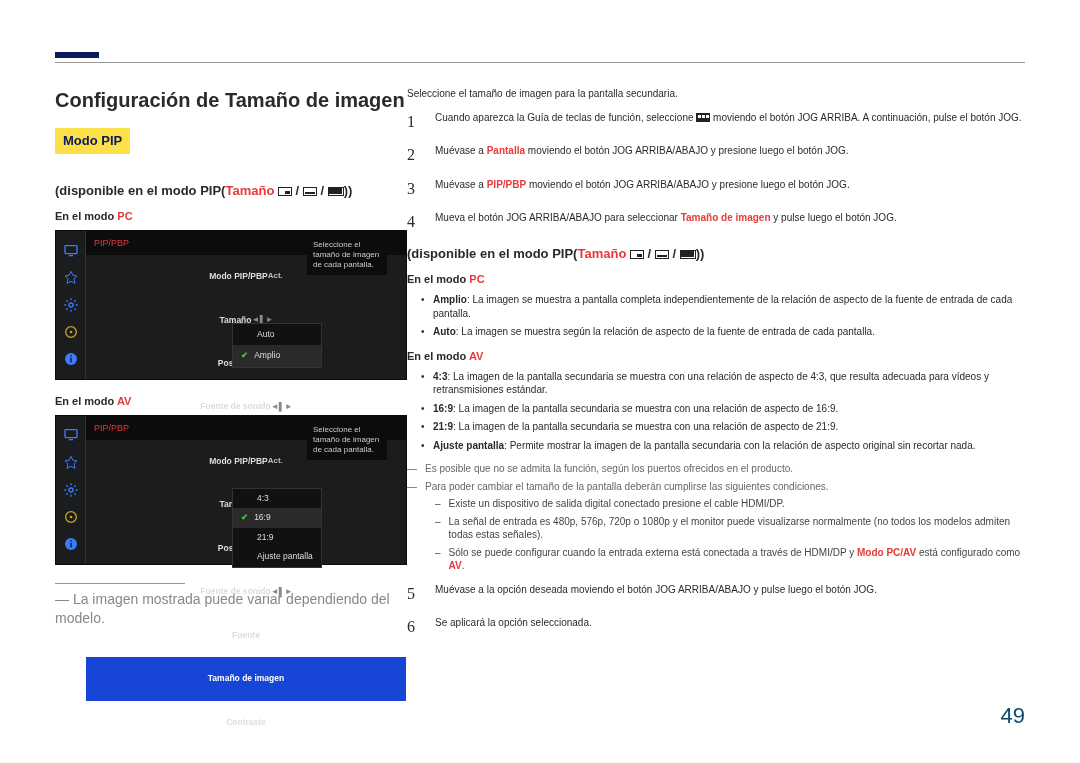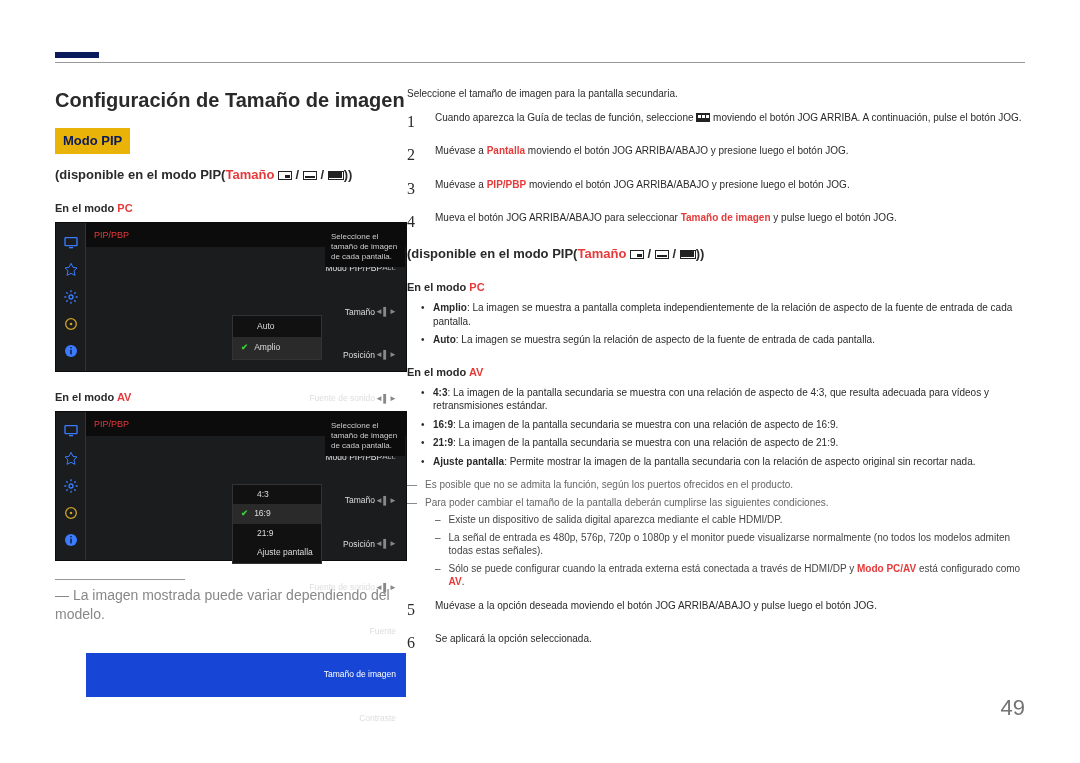--- a/index.html
+++ b/index.html
@@ -16,31 +16,31 @@
   }
   .top-rule { position: absolute; top: 62px; left: 55px; right: 55px; border-top: 1px solid #999; }
   .accent-bar { position: absolute; top: 52px; left: 55px; width: 44px; height: 6px; background: #0a1a5a; }
 
   .columns { display: flex; margin-top: 32px; }
   .col-left { width: 352px; flex: 0 0 352px; }
   .col-right { flex: 1; }
 
   h1 { font-size: 20px; font-weight: 700; margin-bottom: 14px; }
   .modo-pip {
-    background: #eab308;
+    background: #fde047;
     color: #0a1a5a;
     font-weight: 700;
     font-size: 13px;
     padding: 4px 8px;
     display: inline-block;
-    margin-bottom: 12px;
+    margin-bottom: 28px;
   }
   .sub-avail { font-size: 13px; font-weight: 700; margin-bottom: 10px; }
   .hl-red { color: #e63a3a; }
-  .sub-mode { font-size: 11px; font-weight: 700; margin: 18px 0 6px 0; }
+  .sub-mode { font-size: 11px; font-weight: 700; margin: 10px 0 6px 0; }
 
   
   .sz-ico { display:inline-block; border:1.3px solid #222; vertical-align:-1px; position:relative; background:#fff; }
   .sz-small { width:14px; height:9px; }
   .sz-small::after { content:""; position:absolute; right:1px; bottom:1px; width:5px; height:3px; background:#222; }
   .sz-big { width:16px; height:9px; }
   .sz-big::after { content:""; position:absolute; right:1px; bottom:1px; width:13px; height:6px; background:#222; }
   .sz-mid-only { width:14px; height:9px; }
   .sz-mid-only::after { content:""; position:absolute; left:1px; right:1px; bottom:1px; top:4px; background:#222; }
 
@@ -52,25 +52,25 @@
     margin-bottom: 14px;
     color: #ddd;
     font-size: 8.5px;
     border: 1px solid #0c0c0c;
   }
   .osd-side { position:absolute; left:0; top:0; bottom:0; width:30px; border-right:1px solid #333;
     display:flex; flex-direction:column; align-items:center; justify-content:space-around; padding:6px 0; }
   .osd-ico { width:18px; height:16px; }
   .osd-body { position:absolute; left:30px; top:0; bottom:0; right:0; }
   .osd-title { color:#e63a3a; font-size:9px; padding:6px 8px; background:#0c0c0c; }
-  .osd-row { display:flex; justify-content:flex-end; align-items:center; padding:16px 10px; position:relative; }
+  .osd-row { display:flex; justify-content:center; align-items:center; padding:16px 10px; position:relative;font-weight:bold; }
   .osd-row.sel { background:#1746d6; color:#fff; }
   .osd-row .rv { color:#bbb; font-size:8px; }
   .osd-arrows { font-size:8px; color:#888; letter-spacing:-1px; }
-  .osd-tip { position:absolute; right:1px; top:4px; width:80px; background:#0c0c0c; color:#ccc;
+  .osd-tip { position:absolute; right:19px; top:4px; width:80px; background:#0c0c0c; color:#ccc;
     font-size:8px; padding:5px 6px; line-height:1.25; }
   .osd-pop { position:absolute; left:176px; top:92px; width:90px; background:#111; border:1px solid #333; font-size:8.5px; }
   .osd-pop .opt { padding:5px 8px; display:flex; align-items:center; gap:6px; }
   .osd-pop .opt.sel { background:#2a2a2a; }
   .chk { color:#38d23a; font-weight:700; }
   .osd-pop-av { top:72px; }
   .osd-pop-av .opt { padding:4px 8px; }
 
   .intro { font-size:10px; margin-bottom:10px; }
   .steps { }
@@ -88,21 +88,21 @@
   .bullets li::before { content:"•"; position:absolute; left:0; }
   .notes { margin:4px 0 10px 0; }
   .note { display:flex; gap:8px; font-size:10px; color:#666; margin-bottom:4px; }
   .note .dash { flex:0 0 auto; }
   .subdash { margin-left:28px; }
   .subdash .note { font-size:10px; color:#444; }
   .subdash .note .dash { font-weight:400; }
 
   .footnote-divider { border-top:1px solid #999; width:130px; margin-top:18px; margin-bottom:6px; }
   .footnote { font-size:14px; color:#888; }
-  .pg { position:absolute; right:55px; bottom:40px; font-size:22px; color:#737373; }
+  .pg { position:absolute; right:55px; bottom:32px; font-size:22px; color:#0c4a6e; }
 </style>
 </head>
 <body>
 
 <div class="accent-bar"></div>
 <div class="top-rule"></div>
 
 <div class="columns">
 
   <div class="col-left">
@@ -318,21 +318,21 @@
           <span class="dash">―</span>
           <span>Es posible que no se admita la función, según los puertos ofrecidos en el producto.</span>
         </div>
       <div class="note">
           <span class="dash">―</span>
           <span>Para poder cambiar el tamaño de la pantalla deberán cumplirse las siguientes condiciones.</span>
         </div>
       <div class="subdash">
         <div class="note">
             <span class="dash">‒</span>
-            <span>Existe un dispositivo de salida digital aparezca mediante el cable HDMI/DP.</span>
+            <span>Existe un dispositivo de salida digital conectado presione el cable HDMI/DP.</span>
           </div>
         <div class="note">
             <span class="dash">‒</span>
             <span>La señal de entrada es 480p, 576p, 720p o 1080p y el monitor puede visualizarse normalmente (no todos los modelos admiten todas estas señales).</span>
           </div>
         <div class="note">
             <span class="dash">‒</span>
             <span><span>Sólo se puede configurar cuando la entrada externa está conectada a través de HDMI/DP y </span><span class="bold hl-red">Modo PC/AV</span><span> está configurado como </span><span class="bold hl-red">AV</span><span>.</span></span>
           </div>
       </div>

